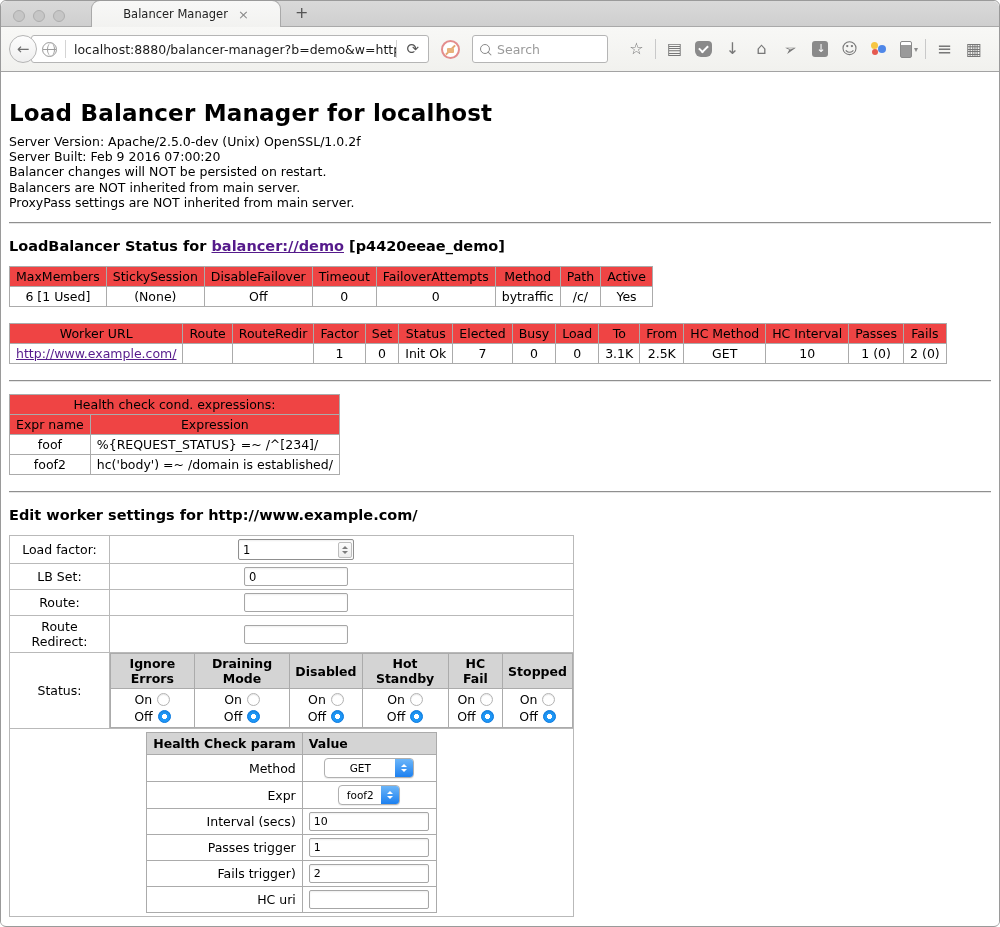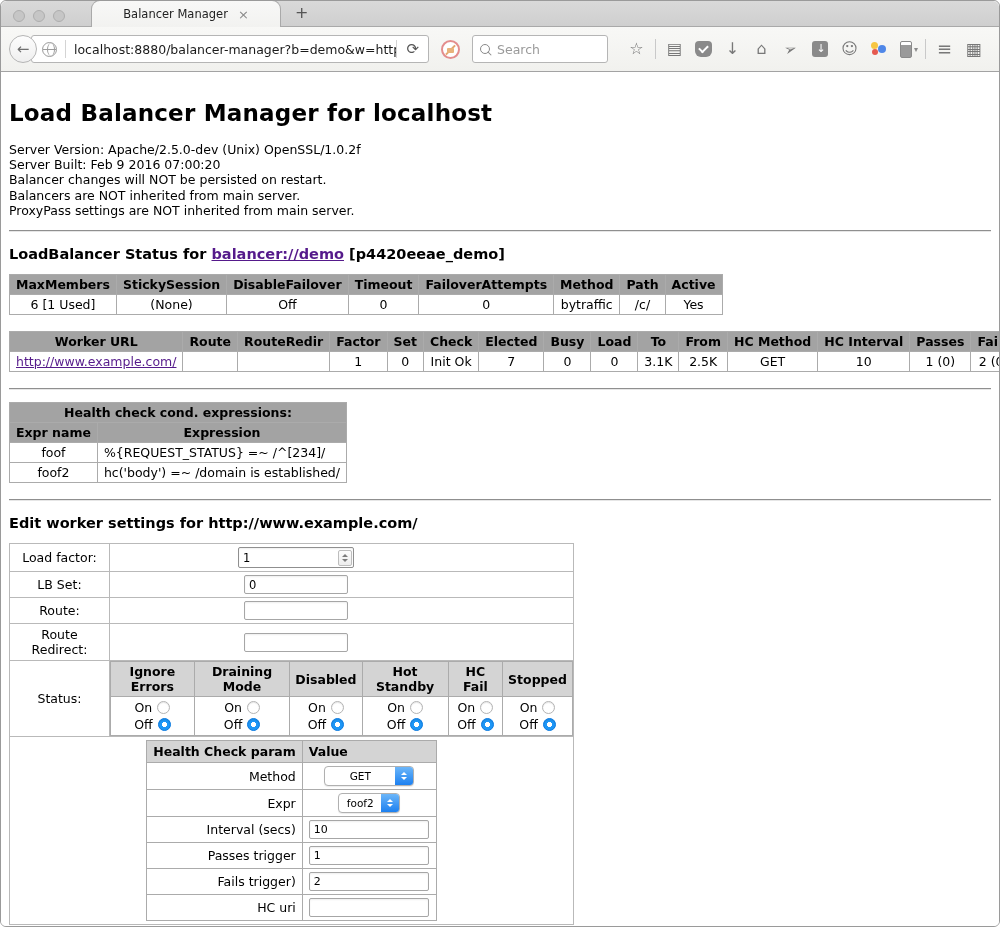--- a/index.html
+++ b/index.html
@@ -71,30 +71,30 @@
   .dots i { position:absolute; border-radius:50%; }
   .dots .d1 { width:7px; height:7px; background:#f6c643; left:1px; top:1px; }
   .dots .d2 { width:6px; height:6px; background:#e5594f; left:2px; top:8px; }
   .dots .d3 { width:8px; height:8px; background:#4f87e8; left:8px; top:4px; }
   .battery { width:12px; height:17px; border:1.5px solid #8a8a8a; border-radius:2px; margin-left:6px; position:relative; background:linear-gradient(#fff 3px,#9a9a9a 3px); }
   .caret { font-size:8px; color:#8a8a8a; margin:0 3px 0 2px; }
   .plane { font-size:15px; color:#787878; width:29px; text-align:center; transform:rotate(-18deg); }
 
   
   .content { padding:8px; background:#fff; }
-  h1.pagetitle { font-size:23px; font-weight:bold; margin:20px 0 16px; letter-spacing:.2px; }
+  h1.pagetitle { font-size:23px; font-weight:bold; margin:20px 0 8px; letter-spacing:.2px; }
   .srvinfo { font-size:12.5px; line-height:15.2px; }
   hr.rule { border:none; border-top:1px solid #8f8f8f; border-bottom:1px solid #e6e6e6; margin:12px 0; }
 
   h3.sect { font-size:14.5px; font-weight:bold; margin:14px 0 12px; }
   a.plink { color:#551a8b; text-decoration:underline; }
 
   table.dtab { border-collapse:collapse; font-size:12.5px; margin-bottom:16px; }
   table.dtab th, table.dtab td { border:1px solid #ababab; padding:2px 6px; text-align:center; white-space:nowrap; }
-  table.dtab th { background:#a3a3a3; font-weight:bold; }
+  table.dtab th { background:#ef4444; font-weight:normal; }
   td.lcell { text-align:left !important; }
 
   
   table.ftab { border-collapse:collapse; width:565px; font-size:12.5px; }
   table.ftab > tbody > tr > td { border:1px solid #b9b9b9; padding:3px 4px; }
   td.flabel { width:100px; text-align:center; }
   td.fval { text-align:center; padding-right:95px !important; }
   .tinput { height:19px; width:104px; border:1px solid #a6a6a6; border-radius:2px; font-size:11.5px; padding:1px 4px; font-family:"DejaVu Sans", sans-serif; outline:none; box-shadow:inset 0 1px 2px rgba(0,0,0,.07); }
   .numwrap { display:inline-flex; align-items:center; border:1px solid #8f8f8f; border-radius:2px; height:21px; width:116px; background:#fff; padding:0 1px 0 4px; box-shadow:inset 0 1px 2px rgba(0,0,0,.07); }
   .numwrap input { flex:1; border:none; outline:none; font-size:11.5px; font-family:"DejaVu Sans", sans-serif; width:80px; }
@@ -222,21 +222,21 @@
     </table>
 
   <table class="dtab">
     <tbody>
         <tr>
       <th style="min-width:168px">Worker URL</th>
       <th>Route</th>
       <th>RouteRedir</th>
       <th>Factor</th>
       <th>Set</th>
-      <th>Check</th>
+      <th>Status</th>
       <th>Elected</th>
       <th>Busy</th>
       <th>Load</th>
       <th>To</th>
       <th>From</th>
       <th>HC Method</th>
       <th>HC Interval</th>
       <th>Passes</th>
       <th>Fails</th>
 

